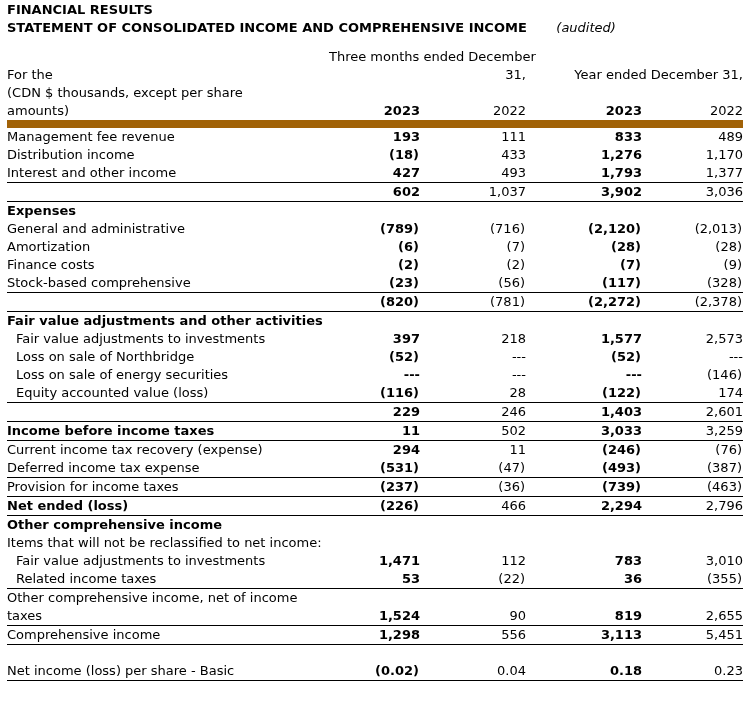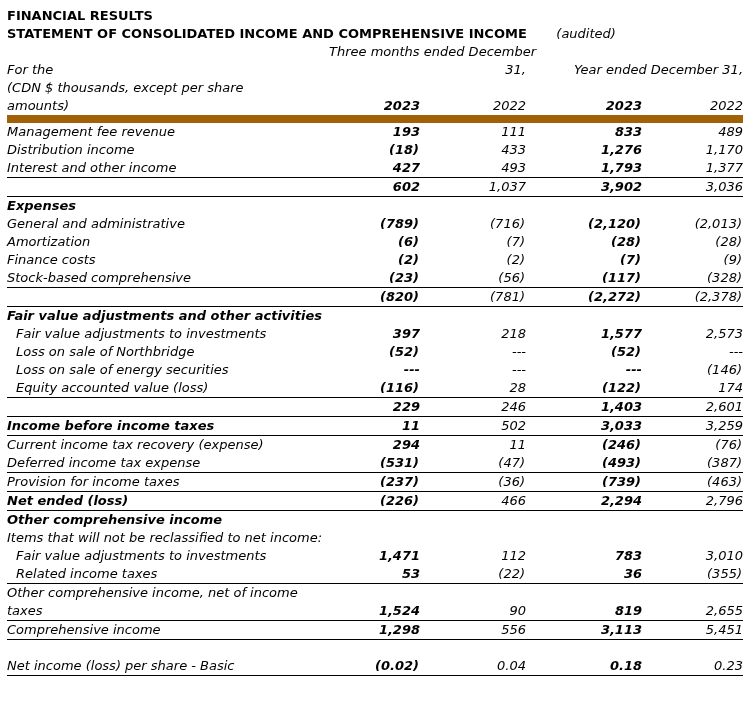--- a/index.html
+++ b/index.html
@@ -6,34 +6,34 @@
   html, body { margin: 0; padding: 0; }
   body {
     width: 747px;
     height: 716px;
     background: #ffffff;
     color: #000000;
     font-family: "DejaVu Sans", "Liberation Sans", sans-serif;
     font-size: 13px;
     overflow: hidden;
   }
-  .page { width: 685px; padding: 7px 5px 6px 7px; }
+  .page { width: 685px; padding: 1px 5px 6px 7px; }
 
   .title-line1, .title-line2 {
     font-weight: bold;
     line-height: 18px;
     white-space: nowrap;
   }
   .audited { font-weight: normal; font-style: italic; margin-left: 25px; }
 
   table.fin {
     border-collapse: collapse;
     table-layout: fixed;
     width: 736px;
-    font-style: italic;
+    margin-top: 11px;
   }
   table.fin td {
     padding: 0;
     vertical-align: bottom;
     line-height: 18px;
   }
   td.num {
     text-align: right;
     padding-right: 7px;
     white-space: nowrap;

